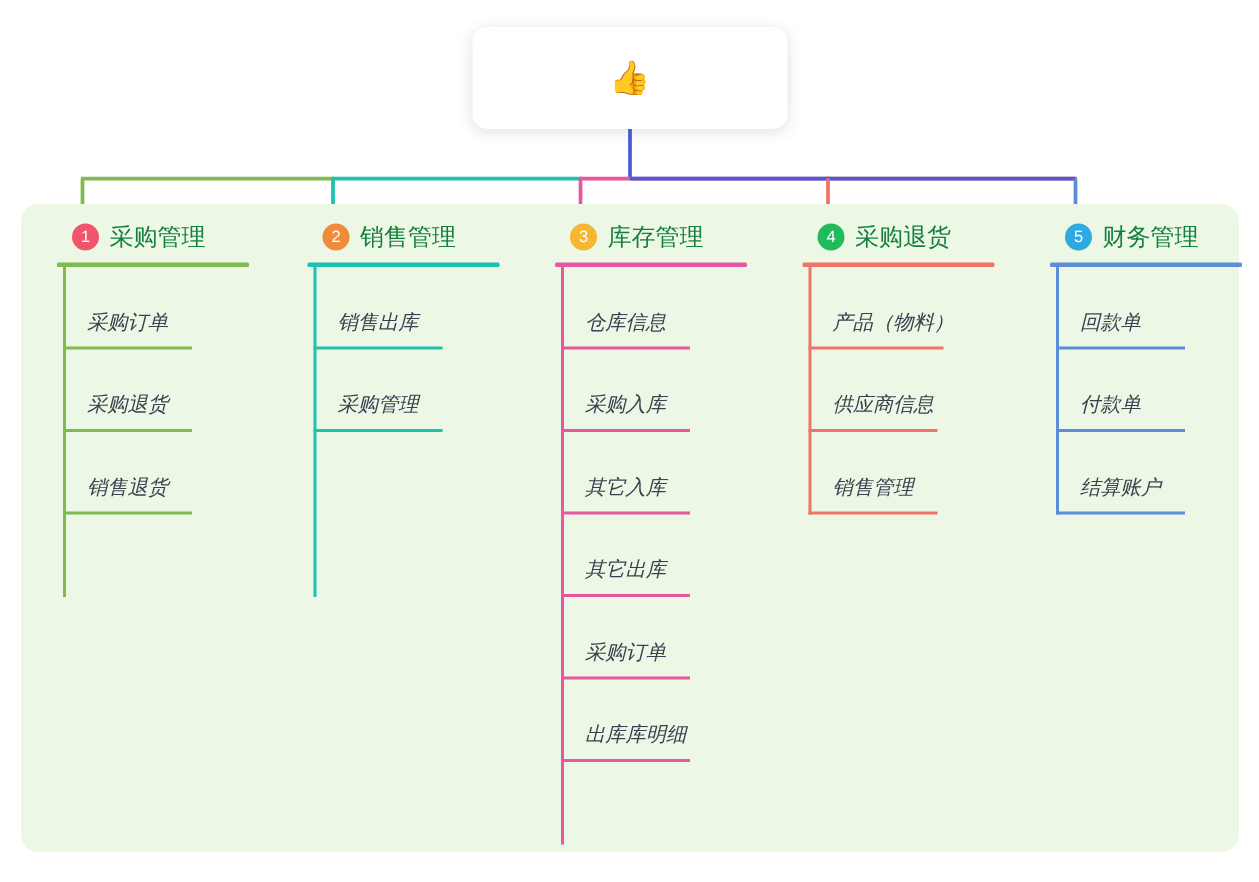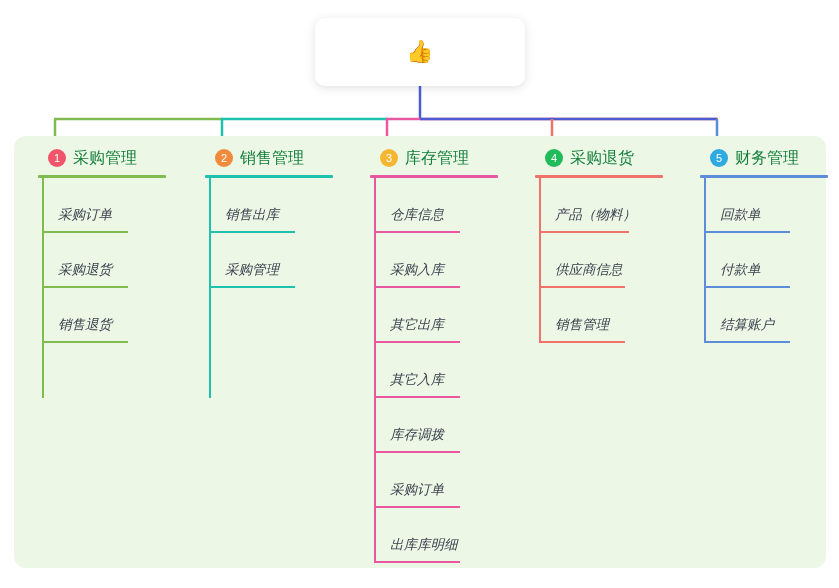--- a/index.html
+++ b/index.html
@@ -221,29 +221,25 @@
           <div class="spine" style="background: rgb(232, 87, 160); height: 385px;"></div>
           <div class="leaf">
             <span class="leaf-text">仓库信息</span>
             <div class="leaf-rule" style="background: rgb(232, 87, 160); width: 86px;"></div>
           </div>
           <div class="leaf">
             <span class="leaf-text">采购入库</span>
             <div class="leaf-rule" style="background: rgb(232, 87, 160); width: 86px;"></div>
           </div>
           <div class="leaf">
+            <span class="leaf-text">其它入库</span>
+            <div class="leaf-rule" style="background: rgb(232, 87, 160); width: 86px;"></div>
+          </div>
+          <div class="leaf">
             <span class="leaf-text">其它出库</span>
-            <div class="leaf-rule" style="background: rgb(232, 87, 160); width: 86px;"></div>
-          </div>
-          <div class="leaf">
-            <span class="leaf-text">其它入库</span>
-            <div class="leaf-rule" style="background: rgb(232, 87, 160); width: 86px;"></div>
-          </div>
-          <div class="leaf">
-            <span class="leaf-text">库存调拨</span>
             <div class="leaf-rule" style="background: rgb(232, 87, 160); width: 86px;"></div>
           </div>
           <div class="leaf">
             <span class="leaf-text">采购订单</span>
             <div class="leaf-rule" style="background: rgb(232, 87, 160); width: 86px;"></div>
           </div>
           <div class="leaf">
             <span class="leaf-text">出库库明细</span>
             <div class="leaf-rule" style="background: rgb(232, 87, 160); width: 86px;"></div>
           </div>

